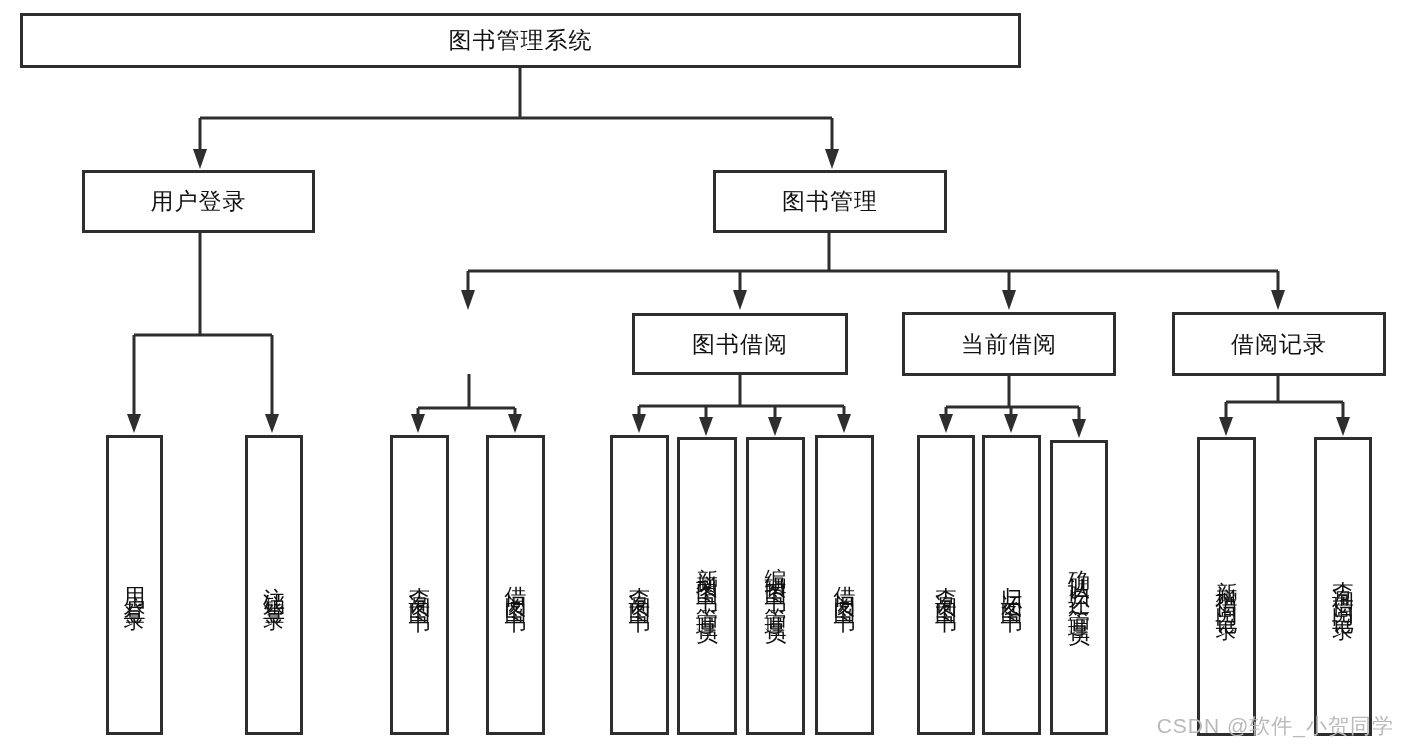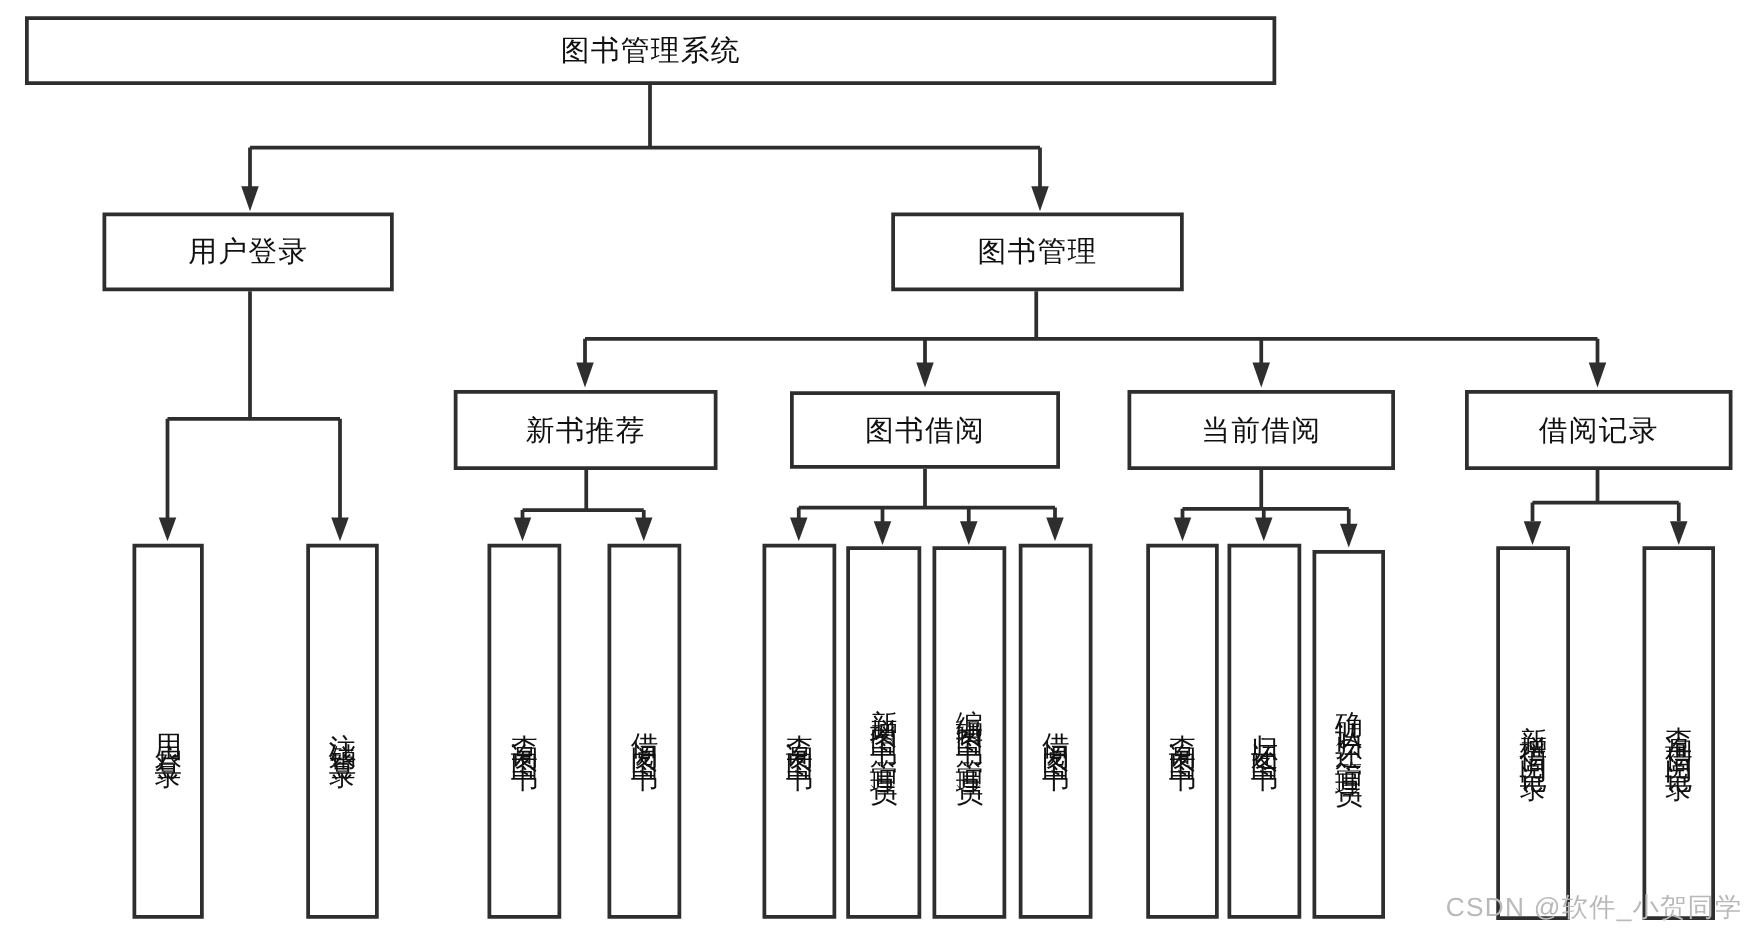--- a/index.html
+++ b/index.html
@@ -112,21 +112,20 @@
       <polygon points="1219,417 1233,417 1226,436"></polygon>
       <polygon points="1336,417 1350,417 1343,436"></polygon>
     </g>
   </svg>
 
   <div class="box hbox" style="left:20px; top:13px; width:1001px; height:55px;">图书管理系统</div>
 
   <div class="box hbox" style="left:82px; top:170px; width:233px; height:63px;">用户登录</div>
   <div class="box hbox" style="left:713px; top:170px; width:234px; height:63px;">图书管理</div>
 
-  <div class="box hbox" style="left:363px; top:312px; width:211px; height:64px;">新书推荐</div>
   <div class="box hbox" style="left:902px; top:312px; width:214px; height:64px;">当前借阅</div>
   <div class="box hbox" style="left:632px; top:313px; width:216px; height:62px;">图书借阅</div>
   <div class="box hbox" style="left:1172px; top:312px; width:214px; height:64px;">借阅记录</div>
 
   <div class="box vbox" style="left:106px; top:435px; width:57px; height:300px;">
     <span class="vlabel">用户登录</span>
   </div>
   <div class="box vbox" style="left:245px; top:435px; width:58px; height:300px;">
     <span class="vlabel">注销登录</span>
   </div>

